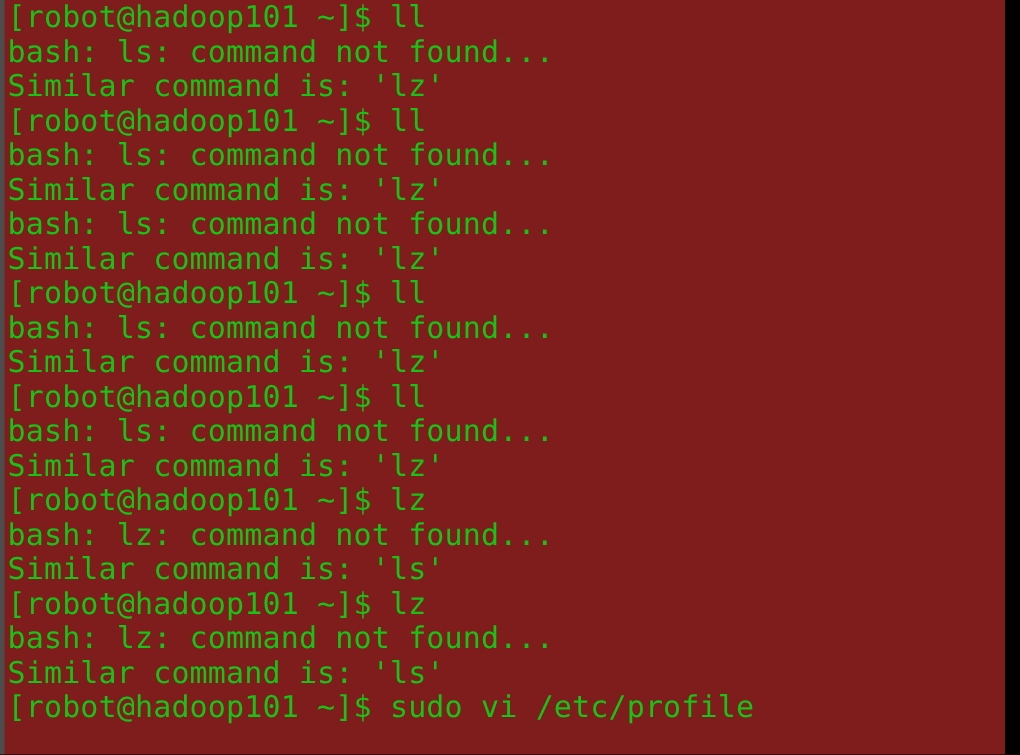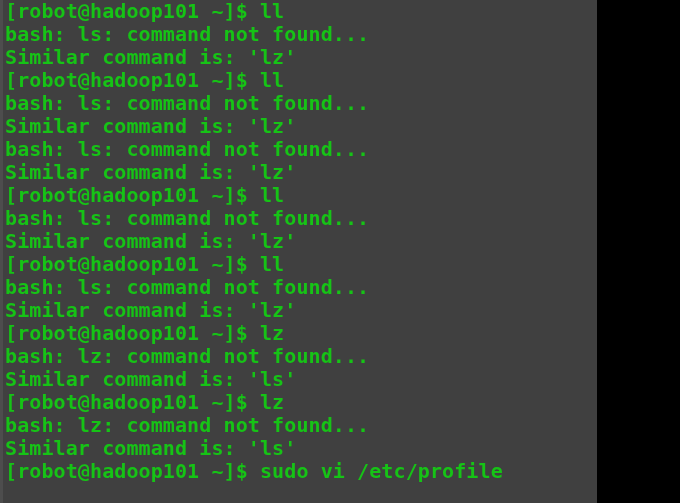--- a/index.html
+++ b/index.html
@@ -3,26 +3,25 @@
 <meta charset="utf-8">
 <title>Terminal</title>
 <style>
   html, body {
     margin: 0;
     padding: 0;
     background: #000000;
   }
   #terminal-window {
     position: relative;
-    width: 597px;
+    width: 670px;
     height: 503px;
-    background: #404040;
+    background: #7f1d1d;
     overflow: hidden;
     font-family: "DejaVu Sans Mono", monospace;
-    font-weight: bold;
   }
   #left-gutter {
     position: absolute;
     left: 0;
     top: 0;
     width: 3px;
     height: 503px;
     background: #4d4d4d;
     z-index: 3;
   }

